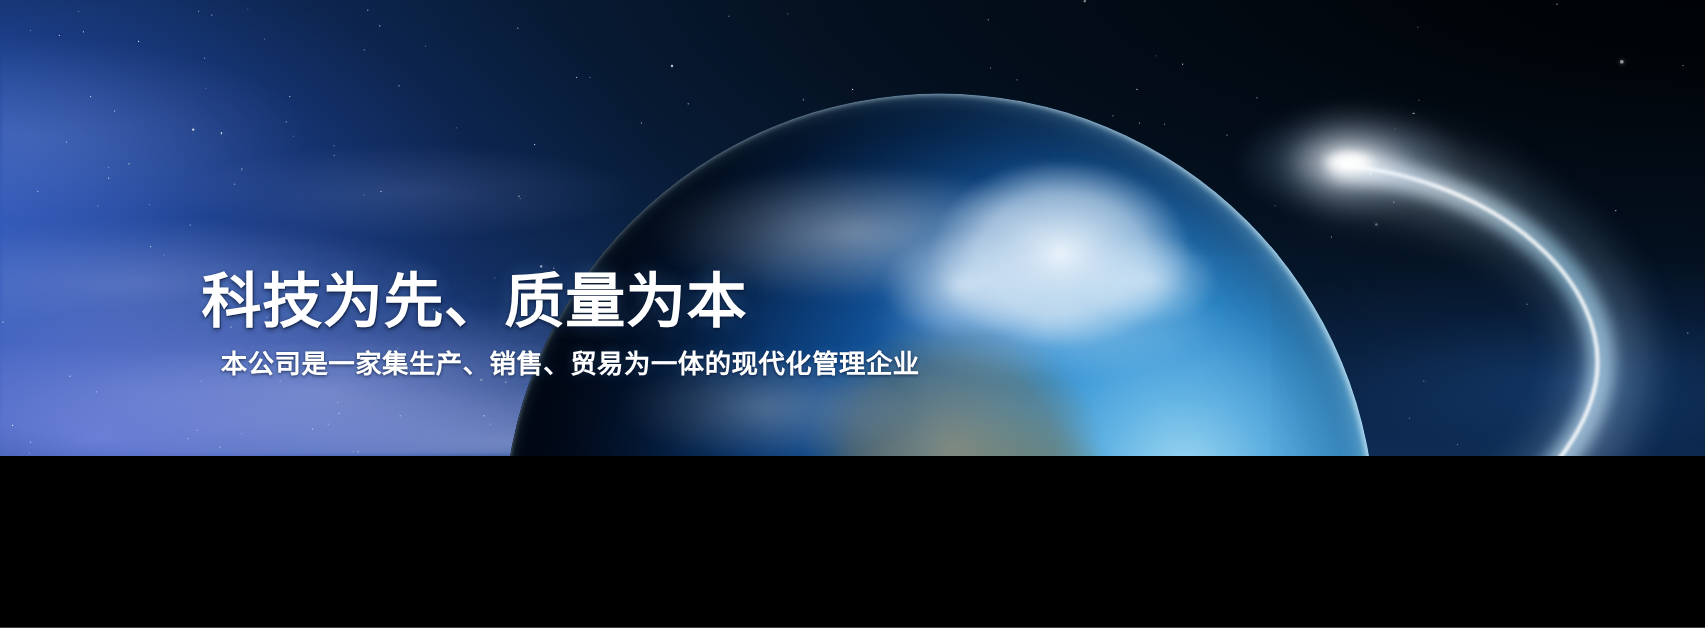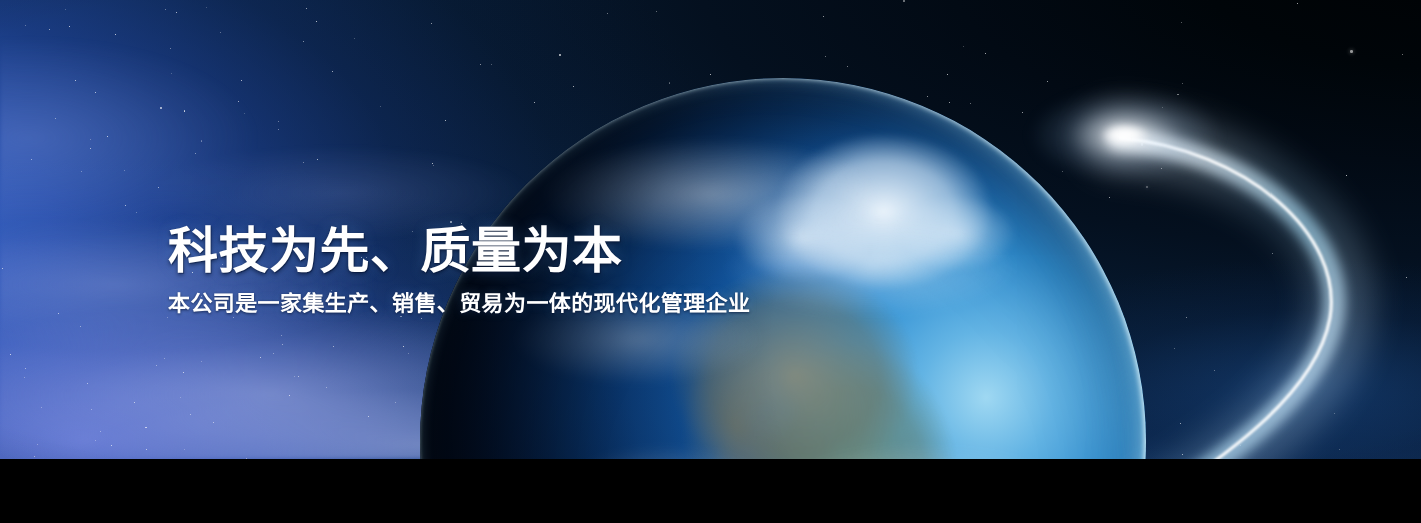--- a/index.html
+++ b/index.html
@@ -8,21 +8,21 @@
     padding: 0;
     background: #000;
   }
   body {
     font-family: "Liberation Sans", "DejaVu Sans", sans-serif;
   }
 
   #banner {
     position: relative;
     width: 1421px;
-    height: 459px;
+    height: 380px;
     overflow: hidden;
     background: #000306;
     user-select: none;
   }
 
   
 
   .layer {
     position: absolute;
     inset: 0;
@@ -279,21 +279,21 @@
     letter-spacing: 0.5px;
     color: #ffffff;
     white-space: nowrap;
     text-shadow:
       0 2px 4px rgba(0,12,40,0.65),
       0 0 14px rgba(110,170,235,0.30),
       1px 1px 0 rgba(0,10,34,0.40);
   }
 
   #subhead {
-    margin: 13px 0 0 0;
+    margin: 13px 0 0 16px;
     font-size: 22px;
     line-height: 26px;
     font-weight: 700;
     letter-spacing: 0.4px;
     color: #ffffff;
     white-space: nowrap;
     text-shadow:
       0 1px 3px rgba(0,12,40,0.70),
       0 0 10px rgba(110,170,235,0.26);
   }

